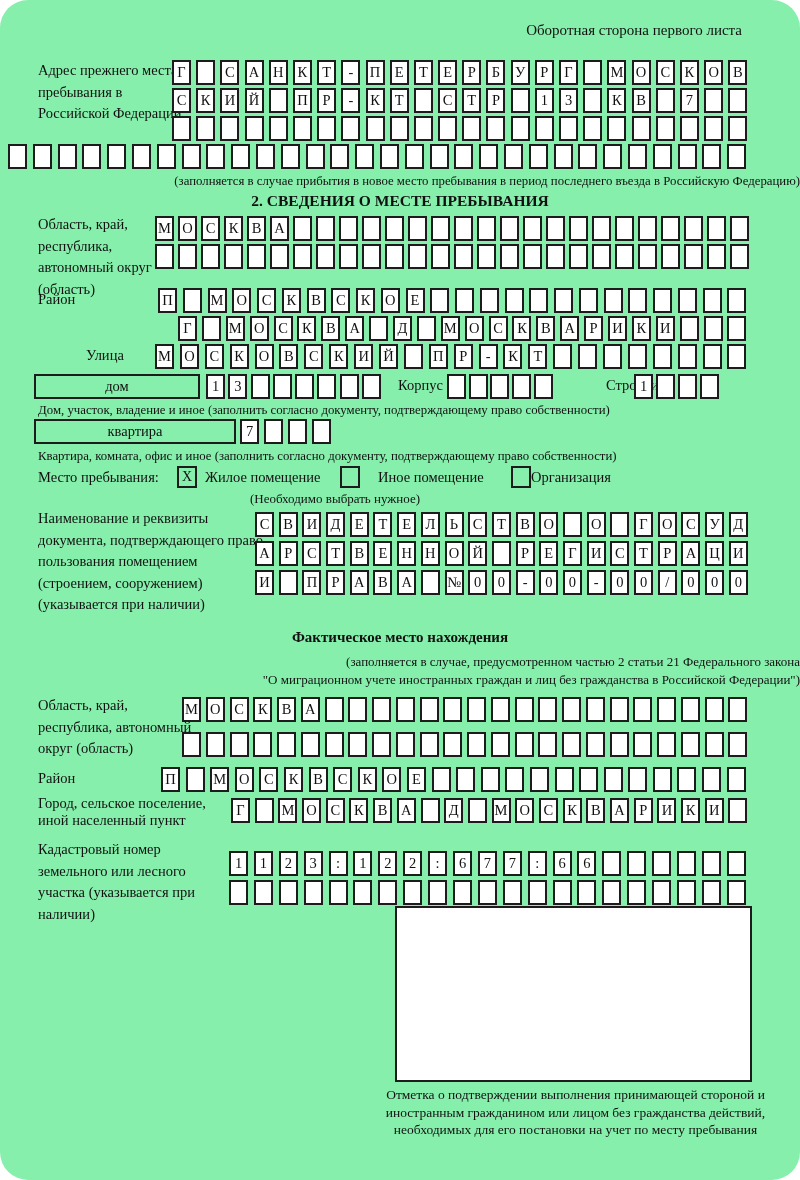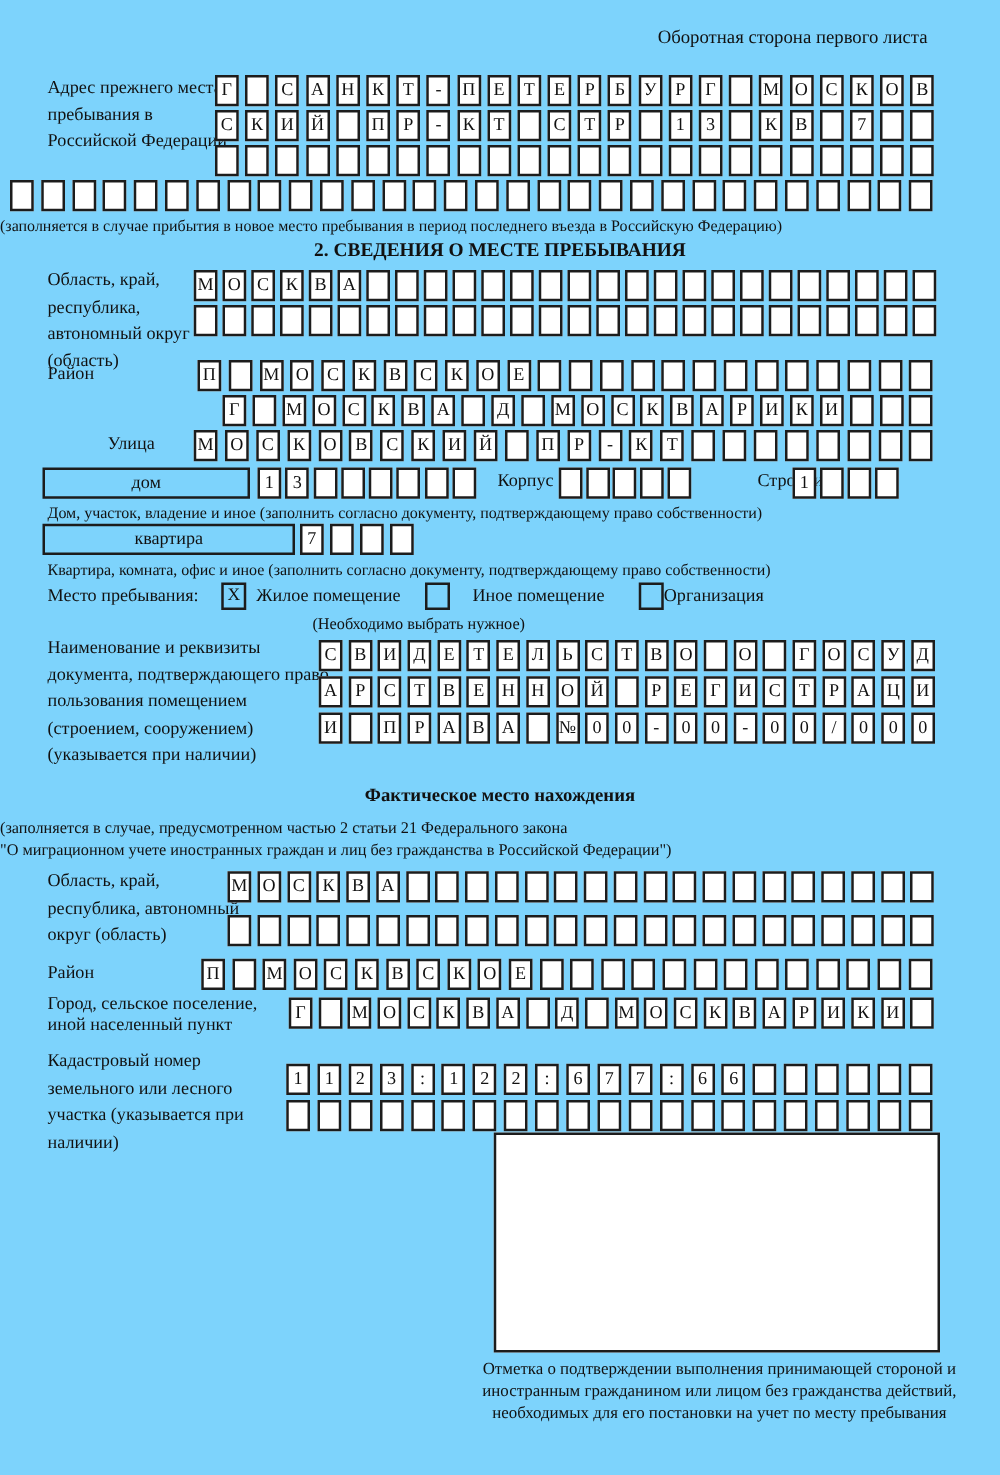--- a/index.html
+++ b/index.html
@@ -1,21 +1,21 @@
 <!DOCTYPE html>
 <html><head>
 <meta charset="utf-8">
 <style>
   html,body{margin:0;padding:0;background:#fff;}
-  .page{position:relative;width:800px;height:1180px;background:#7dd3fc;
-        font-family:"Liberation Serif","DejaVu Serif",serif;color:#111;overflow:hidden;}
+  .page{position:relative;width:800px;height:1180px;background:#86efac;
+        font-family:"Liberation Serif","DejaVu Serif",serif;color:#111;overflow:hidden;border-radius:28px;}
   .note-topright{position:absolute;top:22px;right:58px;font-size:15px;}
   .lbl{position:absolute;font-size:14.5px;line-height:21.5px;}
   .cap{position:absolute;font-size:12.8px;line-height:16px;}
-  .center{left:0;width:800px;text-align:left;}
+  .center{left:0;width:800px;text-align:right;}
   .title{position:absolute;left:0;width:800px;text-align:center;font-weight:bold;font-size:15.5px;}
   .cellrow{position:absolute;display:flex;}
   .cell{box-sizing:border-box;flex:none;width:19px;height:25px;border:2px solid #1c1c1c;
         background:#fff;text-align:center;font-size:14.5px;line-height:21px;overflow:hidden;}
   .labelbox{position:absolute;box-sizing:border-box;height:25px;border:2px solid #1c1c1c;
         text-align:center;font-size:14.5px;line-height:21px;}
   .inltext{position:absolute;font-size:14.5px;}
   .chk{position:absolute;box-sizing:border-box;width:20px;height:22px;border:2px solid #1c1c1c;
         text-align:center;font-size:14px;line-height:18px;}
   .bigbox{position:absolute;box-sizing:border-box;border:2px solid #1c1c1c;background:#fff;}

